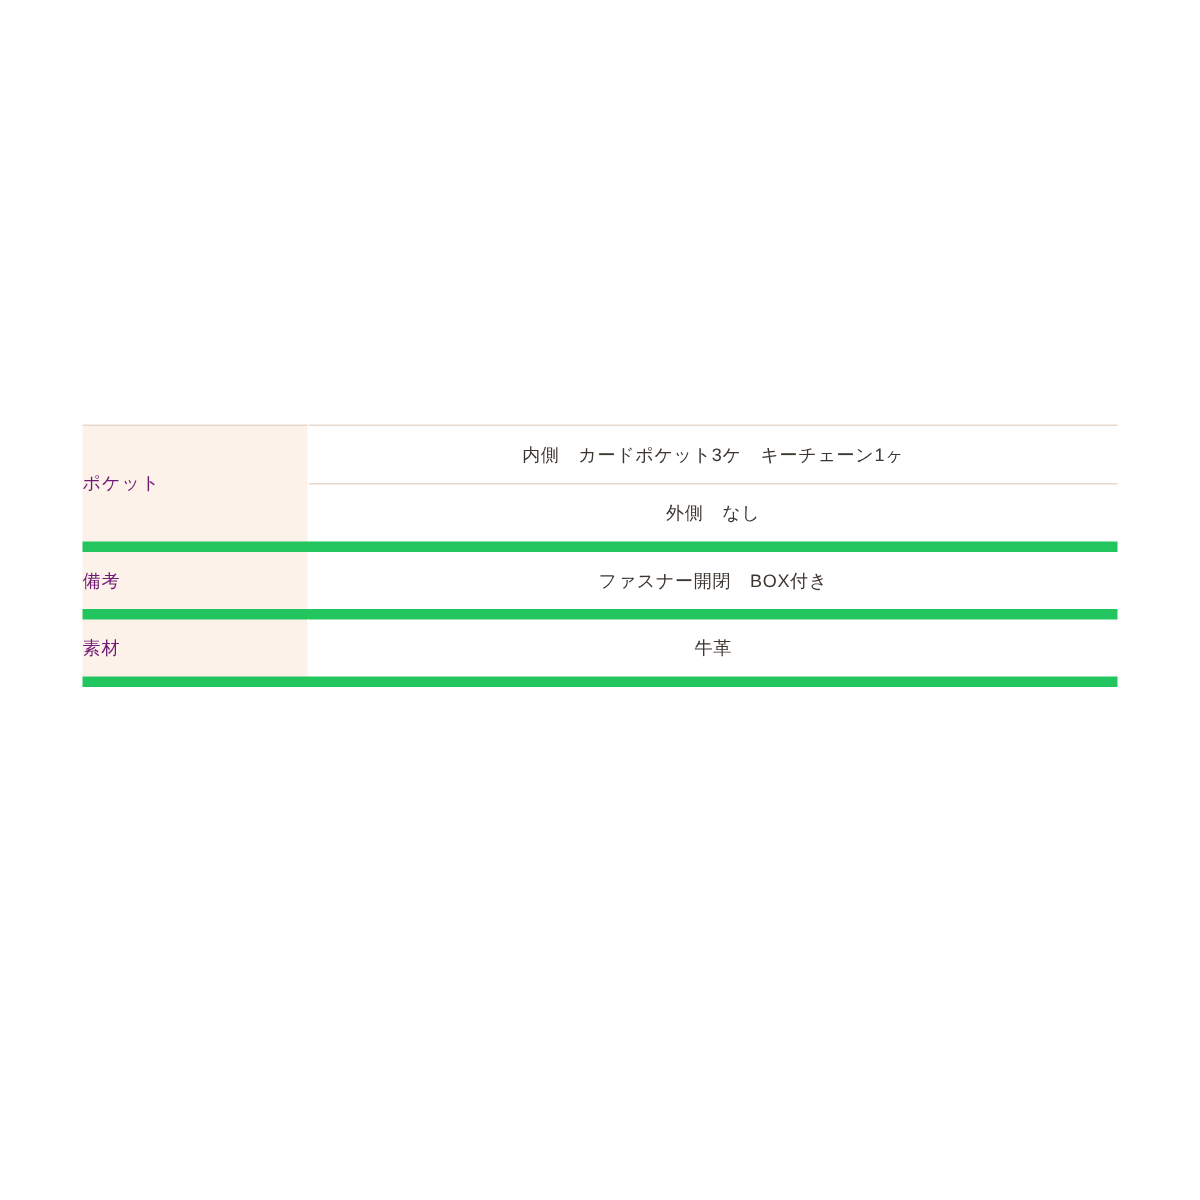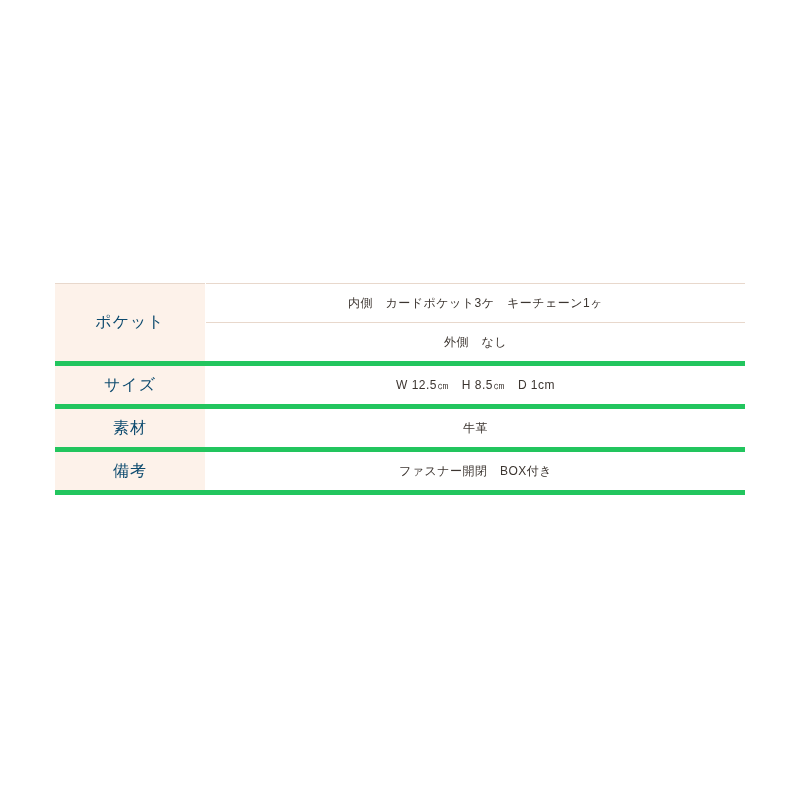--- a/index.html
+++ b/index.html
@@ -29,31 +29,31 @@
   }
 
   table.spec-table {
     width: 100%;
     border-collapse: collapse;
     table-layout: fixed;
   }
 
   table.spec-table td {
     border-top: 1px solid #e8d8cc;
-    border-bottom: 5px solid #22c55e;
+    border-bottom: 7px solid #22c55e;
     padding: 0;
     vertical-align: middle;
   }
 
   td.label-cell {
     width: 150px;
     background: #fdf2ea;
-    text-align: center;
-    font-size: 16px;
-    color: #0c4a6e;
+    text-align: left;
+    font-size: 12px;
+    color: #701a75;
     letter-spacing: 0.06em;
     height: 38px;
     border-right: 1px solid #ffffff;
   }
 
   td.value-cell {
     background: #ffffff;
     text-align: center;
     font-size: 12px;
     color: #3c3530;
@@ -96,33 +96,29 @@
         <tr>
           <td class="label-cell">ポケット</td>
           <td class="value-cell stacked">
             <div class="value-stack">
               <div class="vrow">内側　カードポケット3ケ　キーチェーン1ヶ</div>
               <div class="vrow">外側　なし</div>
             </div>
           </td>
         </tr>
 
+
+
         <tr>
-          <td class="label-cell">サイズ</td>
-          <td class="value-cell">W 12.5㎝　H 8.5㎝　D 1cm</td>
+          <td class="label-cell">備考</td>
+          <td class="value-cell">ファスナー開閉　BOX付き</td>
         </tr>
-
 
         <tr>
           <td class="label-cell">素材</td>
           <td class="value-cell">牛革</td>
-        </tr>
-
-        <tr>
-          <td class="label-cell">備考</td>
-          <td class="value-cell">ファスナー開閉　BOX付き</td>
         </tr>
 
       </tbody>
     </table>
   </div>
 
 </div>
 
 </body></html>

